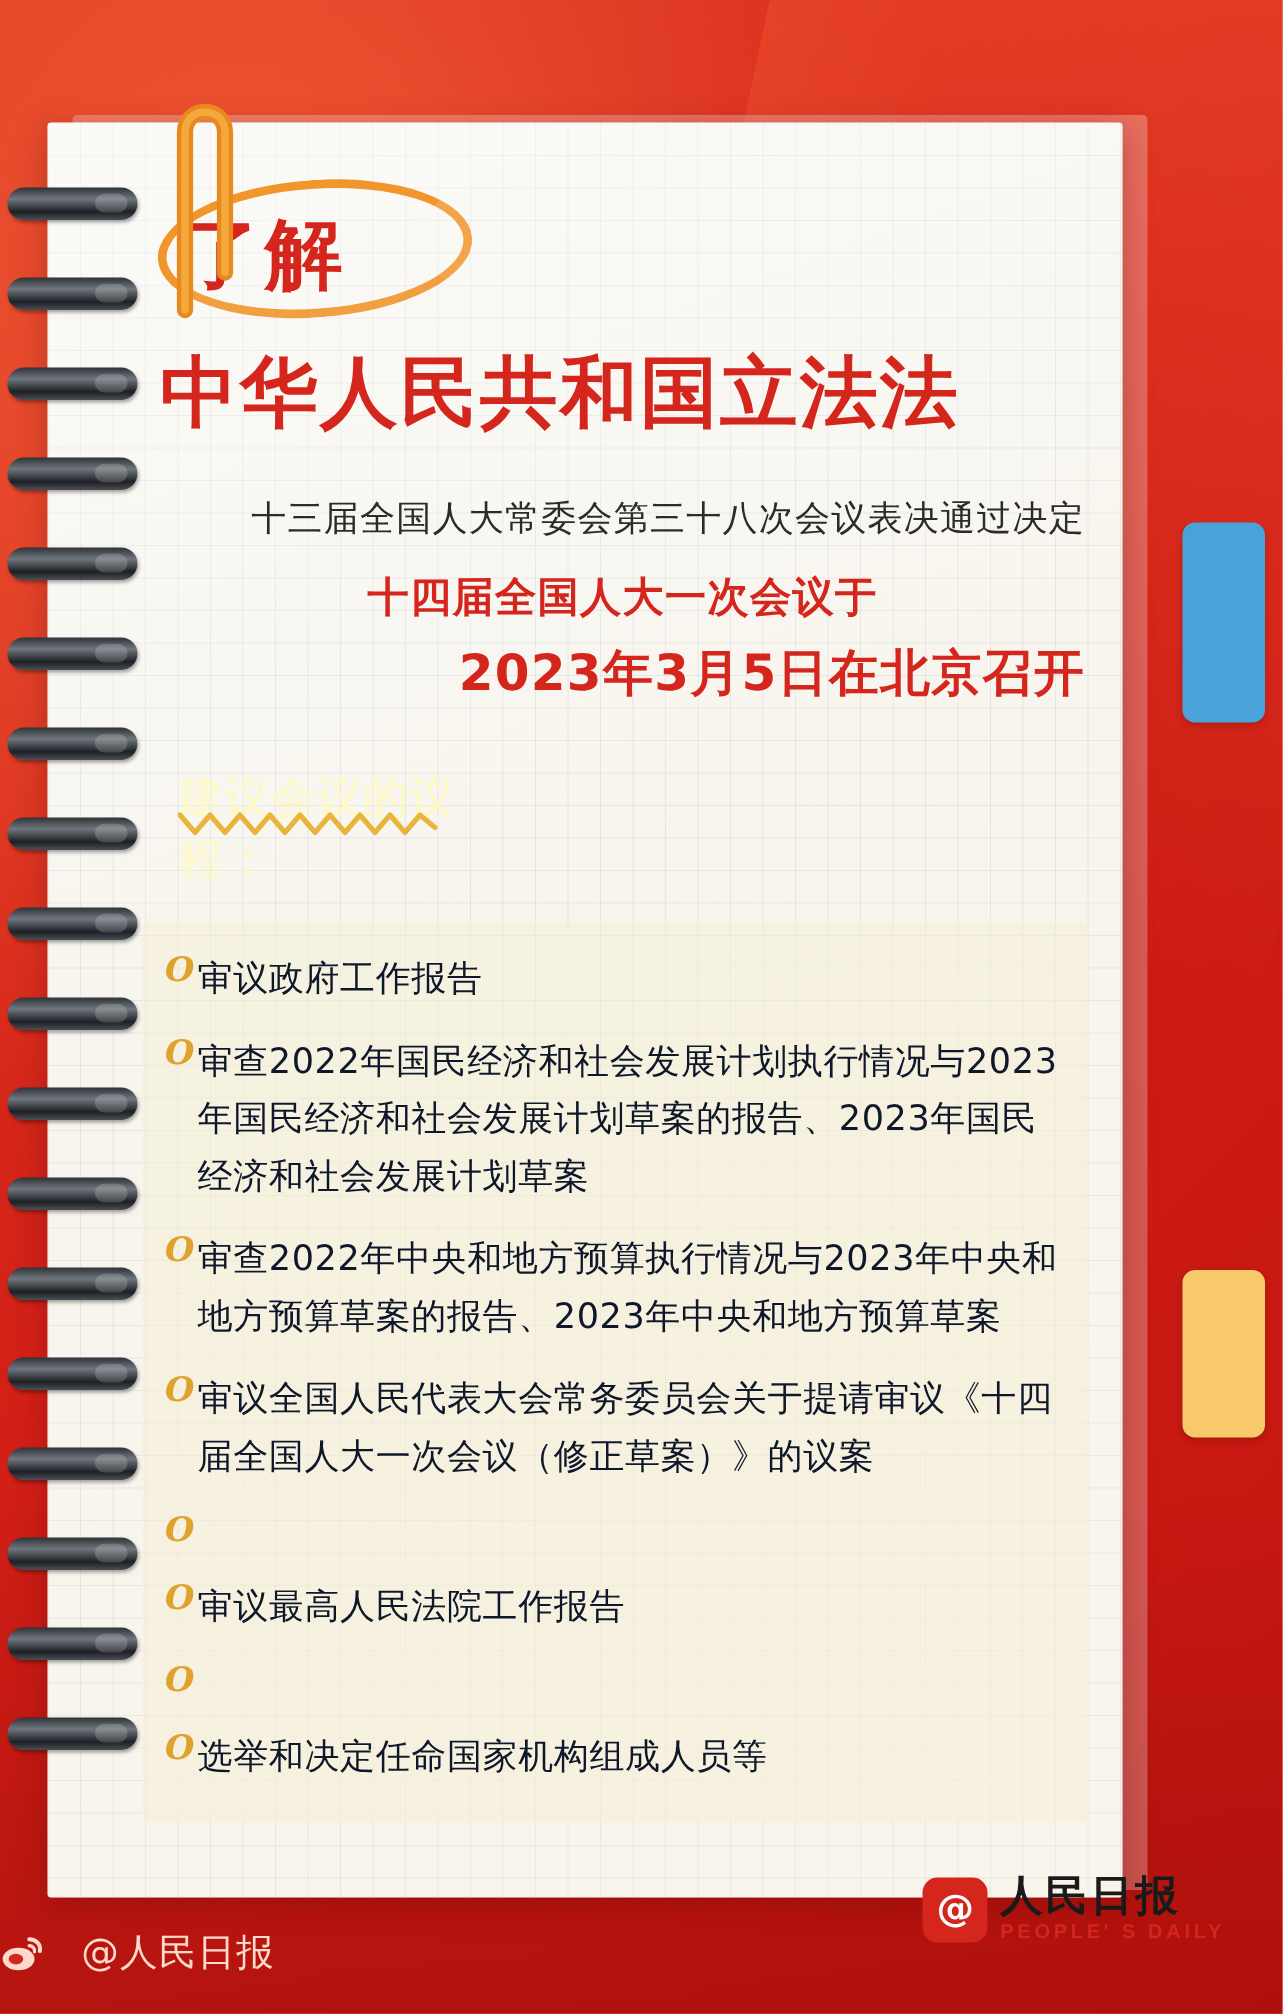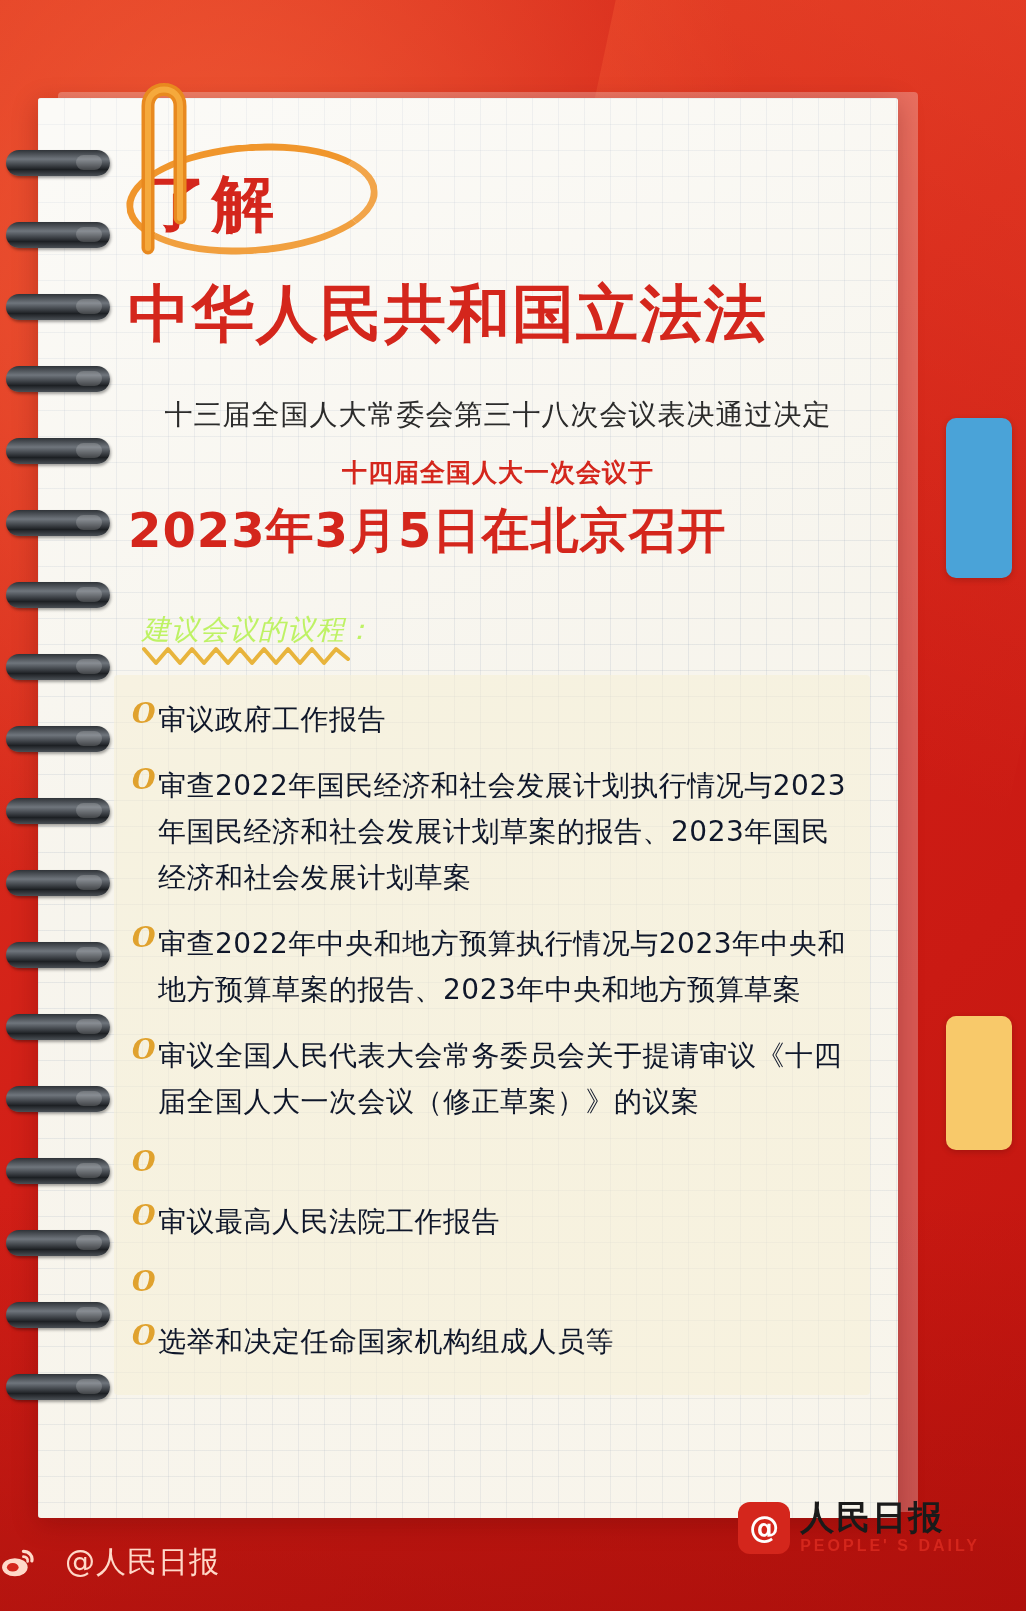--- a/index.html
+++ b/index.html
@@ -119,54 +119,53 @@
   .main-title {
     margin-top: 4px;
     font-family: "DejaVu Sans", sans-serif;
     font-size: 62px; font-weight: bold;
     color: #d4261c;
     letter-spacing: 2px;
     white-space: nowrap;
   }
   .sub-line {
     margin-top: 40px;
-    text-align: center;
+    text-align: right;
     font-family: "DejaVu Sans", sans-serif;
     font-size: 28px;
     color: #2b2b2b;
     letter-spacing: 1px;
   }
   .highlight-1 {
     margin-top: 22px;
     text-align: center;
     font-family: "DejaVu Sans", sans-serif;
-    font-size: 25px; font-weight: bold;
+    font-size: 33px; font-weight: bold;
     color: #d4261c;
     letter-spacing: 1px;
   }
   .highlight-2 {
     margin-top: 10px;
-    text-align: left;
-    font-family: "DejaVu Sans", sans-serif;
-    font-size: 48px; font-weight: bold;
+    text-align: right;
+    font-family: "DejaVu Sans", sans-serif;
+    font-size: 40px; font-weight: bold;
     color: #d4261c;
     letter-spacing: 1px;
   }
   .agenda-label-wrap {
     margin-top: 48px;
     position: relative;
     width: 260px;
     margin-left: 14px;
   }
   .agenda-label {
     font-family: "DejaVu Sans", sans-serif;
-    font-size: 28px;
-    color: #bef264;
-    letter-spacing: 1px;
-    font-style: italic;
+    font-size: 36px;
+    color: #fef9c3;
+    letter-spacing: 1px;
   }
   .squiggle { position: absolute; left: 0; top: 34px; }
 
   .agenda-box {
     margin-top: 26px;
     margin-left: -14px;
     width: 756px;
     background: rgba(246,238,214,0.55);
     border-radius: 4px;
     padding: 22px 18px 26px 18px;

